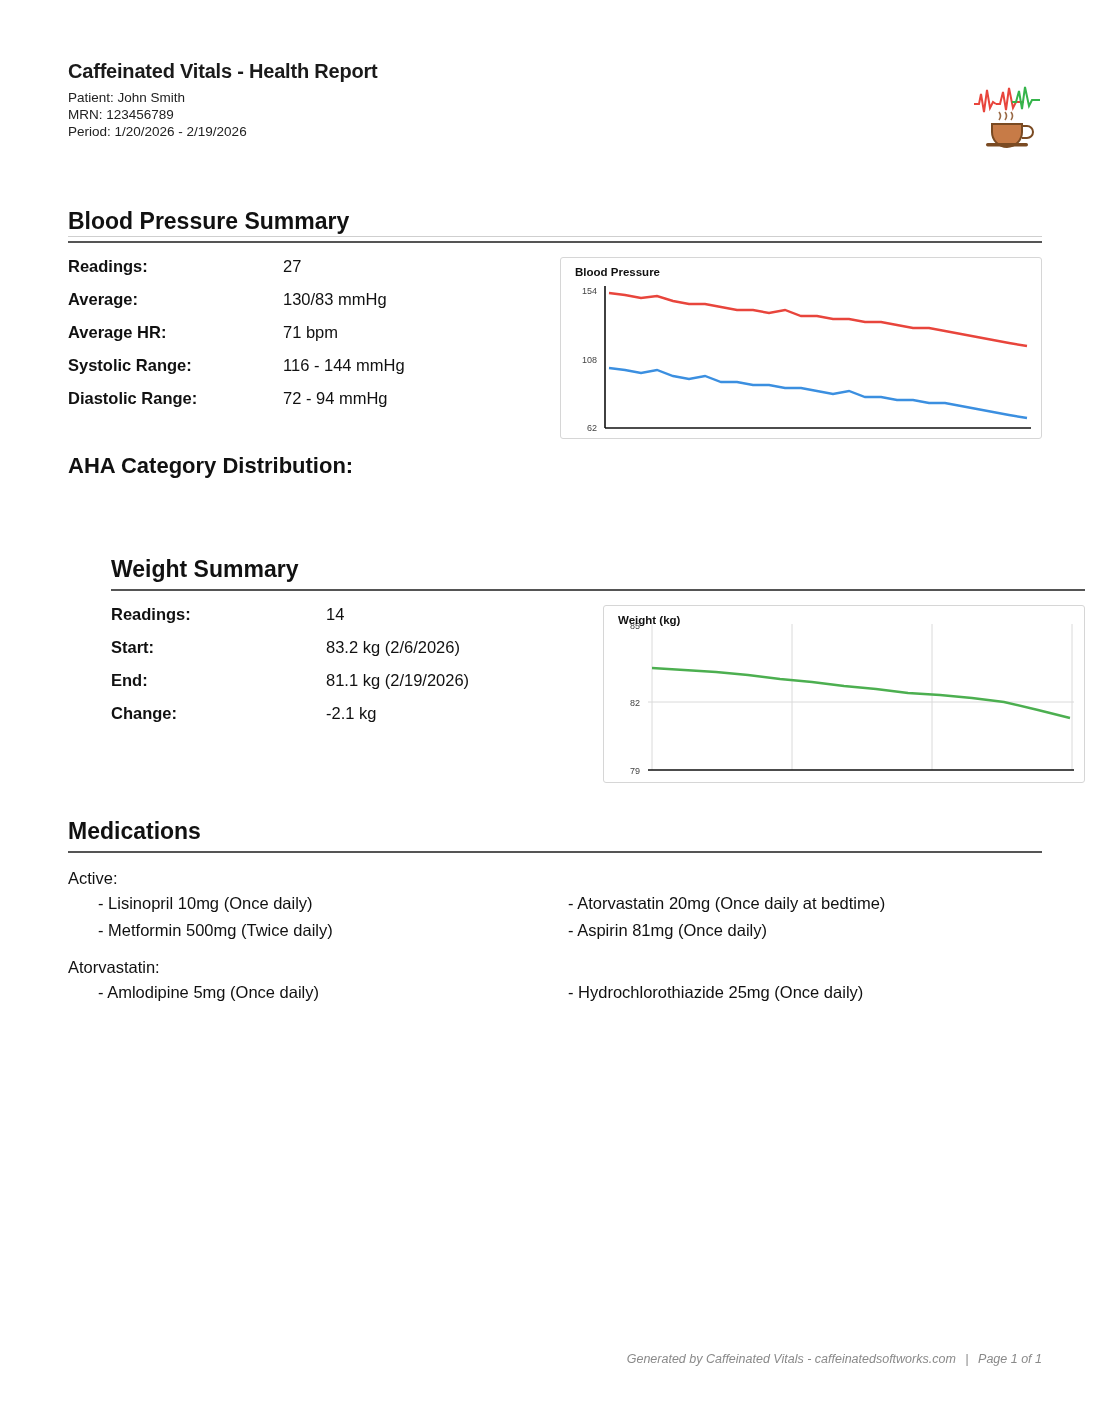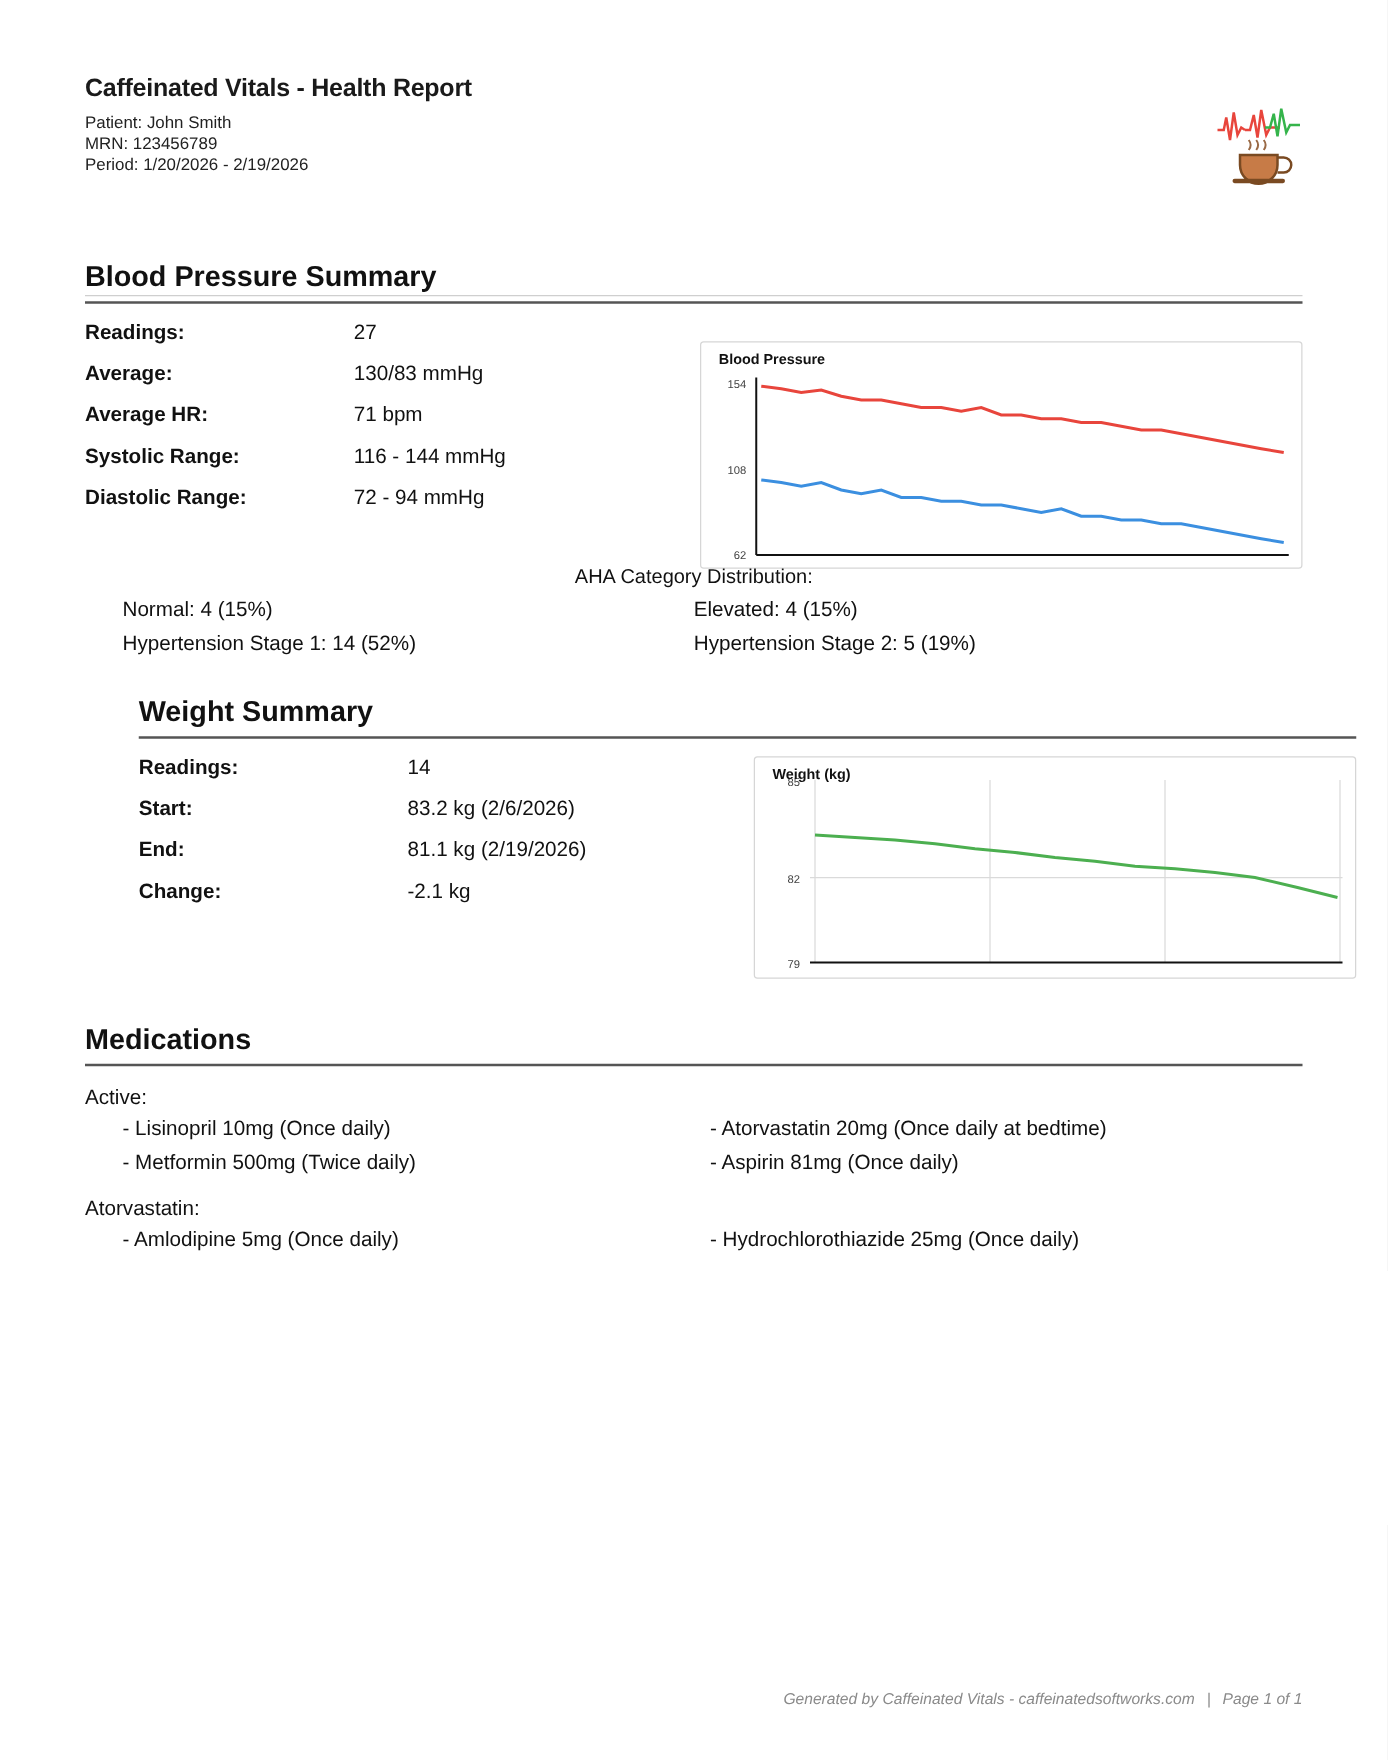--- a/index.html
+++ b/index.html
@@ -117,24 +117,23 @@
     font-size: 11.5px;
     font-weight: bold;
     color: #111;
   }
   .chart-svg {
     display: block;
   }
 
   
   .dist-title {
-    font-size: 16px;
-    font-weight: normal;
-    color: #111;
-    text-align: center;
+    font-size: 22px;
+    font-weight: bold;
+    color: #111;
   }
   .dist-grid {
     display: flex;
     flex-wrap: wrap;
     margin-top: 4px;
   }
   .dist-item {
     width: 50%;
     box-sizing: border-box;
     font-size: 16.5px;
@@ -230,45 +229,39 @@
           <div class="stat-row">
             <span class="stat-label">Systolic Range:</span>
             <span class="stat-value">116 - 144 mmHg</span>
           </div>
           <div class="stat-row">
             <span class="stat-label">Diastolic Range:</span>
             <span class="stat-value">72 - 94 mmHg</span>
           </div>
         </div>
 
-        <div class="chart-frame" style="left:492px; top:16px; width:482px; height:182px;">
+        <div class="chart-frame" style="left:492px; top:0; width:482px; height:182px;">
           <div class="chart-caption">Blood Pressure</div>
           <svg class="chart-svg" width="480" height="180" viewBox="0 0 480 180">
 
             <text x="36" y="36" font-size="9" fill="#444" text-anchor="end" font-family="Liberation Sans, sans-serif">154</text>
             <text x="36" y="105" font-size="9" fill="#444" text-anchor="end" font-family="Liberation Sans, sans-serif">108</text>
             <text x="36" y="173" font-size="9" fill="#444" text-anchor="end" font-family="Liberation Sans, sans-serif">62</text>
 
             <line x1="44" y1="28" x2="44" y2="170" stroke="#111" stroke-width="1.6"></line>
             <line x1="44" y1="170" x2="470" y2="170" stroke="#111" stroke-width="1.6"></line>
 
             <polyline fill="none" stroke="#e8453c" stroke-width="2.4" points="48,35 64,37 80,40 96,38 112,43 128,46 144,46 160,49 176,52 192,52 208,55 224,52 240,58 256,58 272,61 288,61 304,64 320,64 336,67 352,70 368,70 384,73 400,76 416,79 432,82 448,85 466,88"></polyline>
 
             <polyline fill="none" stroke="#3b8fe0" stroke-width="2.4" points="48,110 64,112 80,115 96,112 112,118 128,121 144,118 160,124 176,124 192,127 208,127 224,130 240,130 256,133 272,136 288,133 304,139 320,139 336,142 352,142 368,145 384,145 400,148 416,151 432,154 448,157 466,160"></polyline>
           </svg>
         </div>
 
         <div style="position:absolute; left:0; top:196px; width:974px;">
           <div class="dist-title">AHA Category Distribution:</div>
-          <div class="dist-grid">
-            <div class="dist-item indent">Normal: 4 (15%)</div>
-            <div class="dist-item">Elevated: 4 (15%)</div>
-            <div class="dist-item indent">Hypertension Stage 1: 14 (52%)</div>
-            <div class="dist-item">Hypertension Stage 2: 5 (19%)</div>
-          </div>
         </div>
       </div>
     </div>
 
     <div style="position:absolute; left:0; top:556px; width:974px;margin-left:43px;">
       <div class="section-title">Weight Summary</div>
       <div class="section-rule"></div>
 
       <div class="summary-block" style="height:190px; margin-top:14px;">
         <div class="stats">

